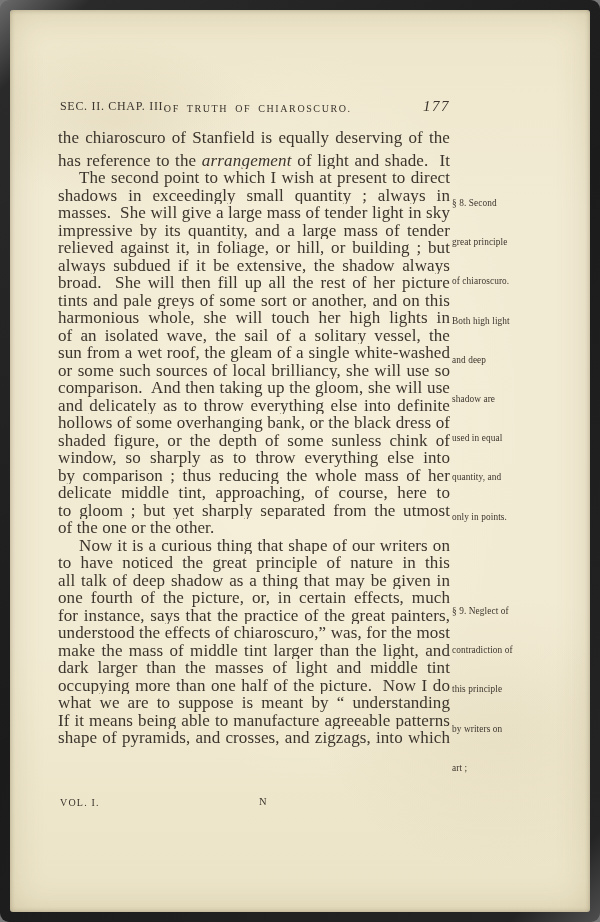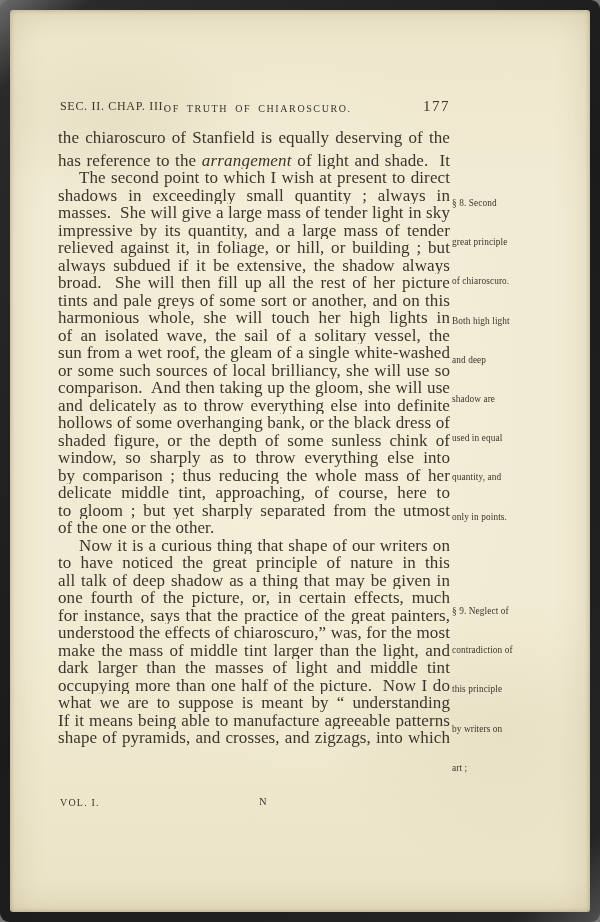--- a/index.html
+++ b/index.html
@@ -40,21 +40,21 @@
   .header-section {
     position: absolute; left: 2px; bottom: 0;
     font-size: 12px; letter-spacing: 0.7px;
   }
   .header-title {
     position: absolute; left: 50%; transform: translateX(-48%); bottom: 0;
     font-size: 10px; letter-spacing: 1.6px; word-spacing: 3px;
   }
   .header-number {
     position: absolute; right: 0; bottom: -1px;
-    font-size: 15px; letter-spacing: 1.5px;
+    font-size: 15px; letter-spacing: 1.5px; font-style: italic;
   }
 
   
   .main-text {
     position: absolute; left: 48px; top: 119px; width: 392px;
     font-size: 17px; line-height: 17.5px; letter-spacing: 0.1px;
   }
   .main-text .paragraph:nth-of-type(2) { margin-top: 5px; }
   .line {
     white-space: pre-wrap;

